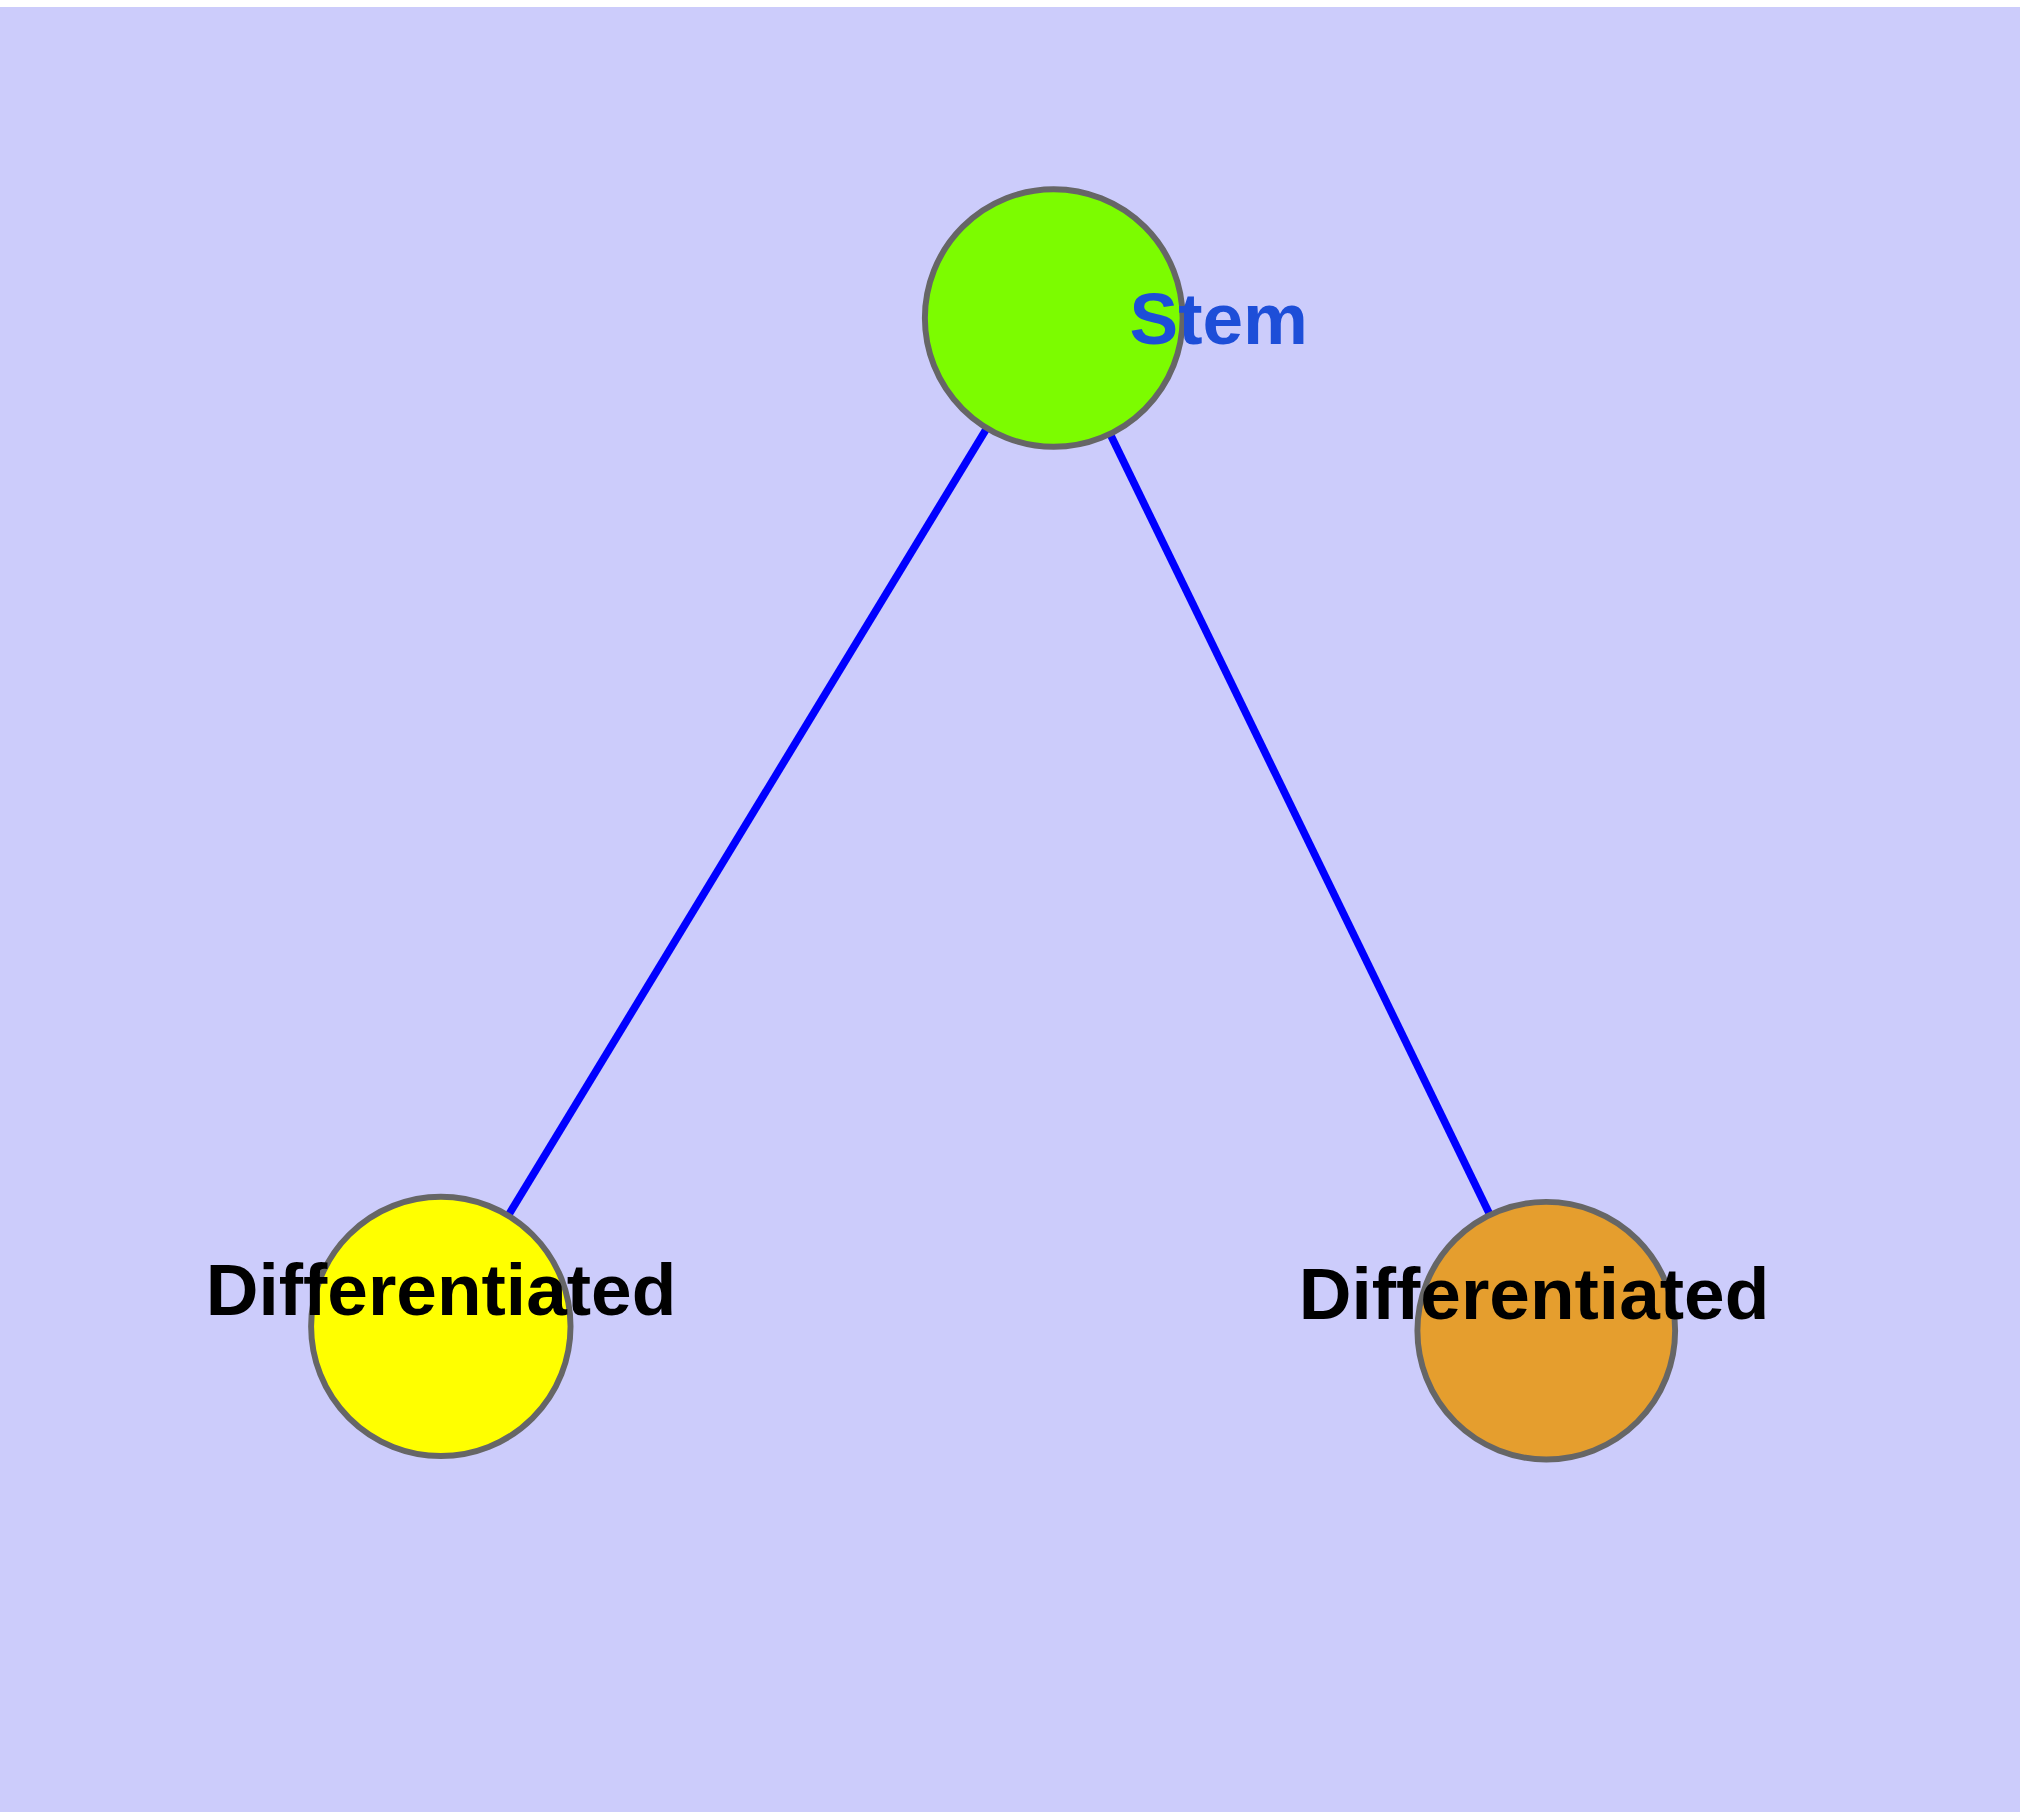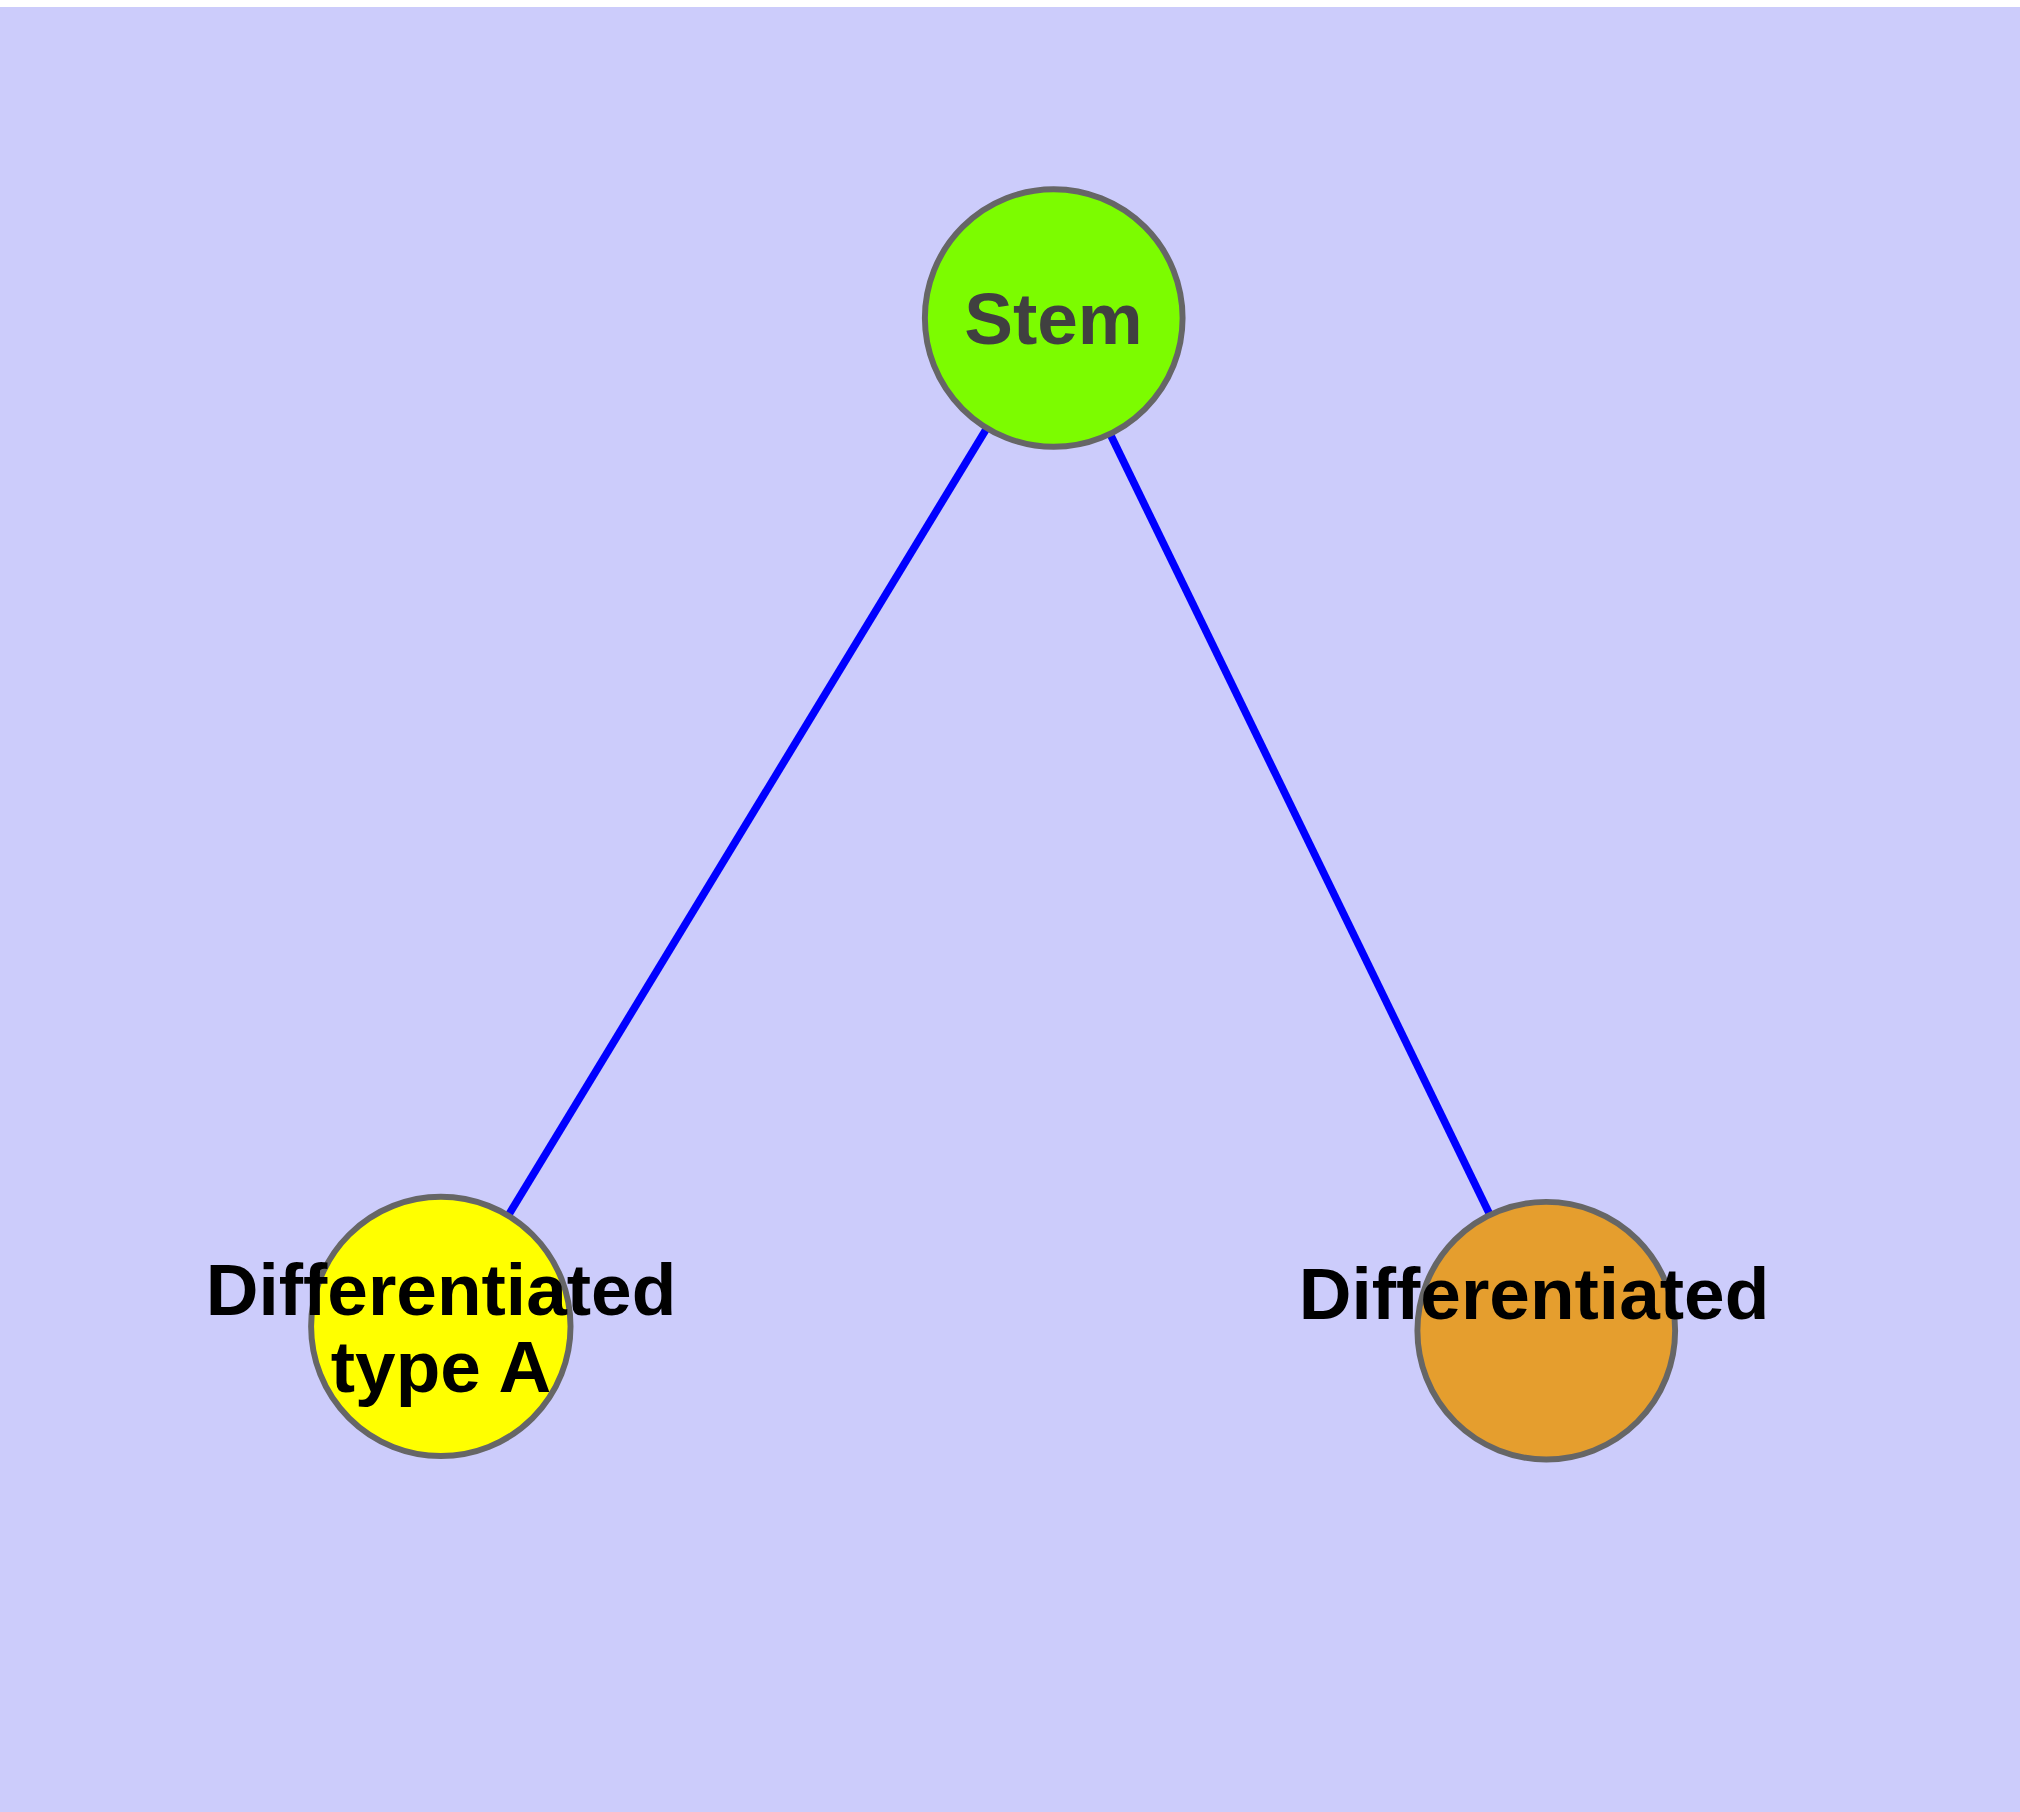--- a/index.html
+++ b/index.html
@@ -75,20 +75,20 @@
         <line id="edge-1" x1="1243" y1="367" x2="1824" y2="1562" stroke="#0000FF" stroke-width="9" stroke-linecap="butt"></line>
       </g>
 
       <g id="node-layer">
         <circle id="node-0" cx="1243" cy="367" r="152" fill="#7CFC00" stroke="#666666" stroke-width="7"></circle>
         <circle id="node-1" cx="520" cy="1557" r="153" fill="#FFFF00" stroke="#666666" stroke-width="7"></circle>
         <circle id="node-2" cx="1824" cy="1562" r="152" fill="#E59E2E" stroke="#666666" stroke-width="7"></circle>
       </g>
     </svg>
 
-    <div class="node-label label-stem" style="color: #404040;">Stem</div>
+    <div class="node-label label-stem" style="color: #1d4ed8; text-align: right;">Stem</div>
 
-    <div class="node-label label-a" style="color: rgb(0, 0, 0);"><span>Differentiated</span><br><span>type A</span></div>
+    <div class="node-label label-a" style="color: rgb(0, 0, 0);"><span>Differentiated</span><br></div>
 
     <div class="node-label label-b" style="color: rgb(0, 0, 0);"><span>Differentiated</span><br></div>
   </div>
 </div>
 
 
 </body></html>

